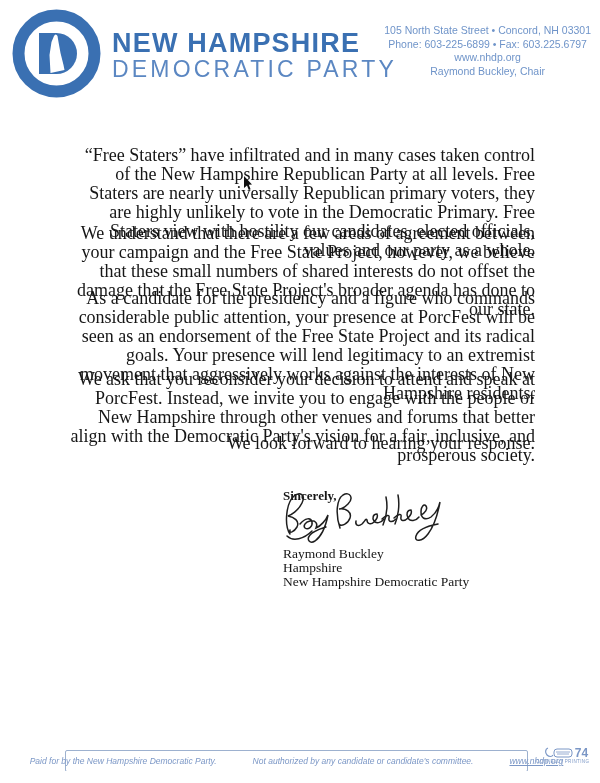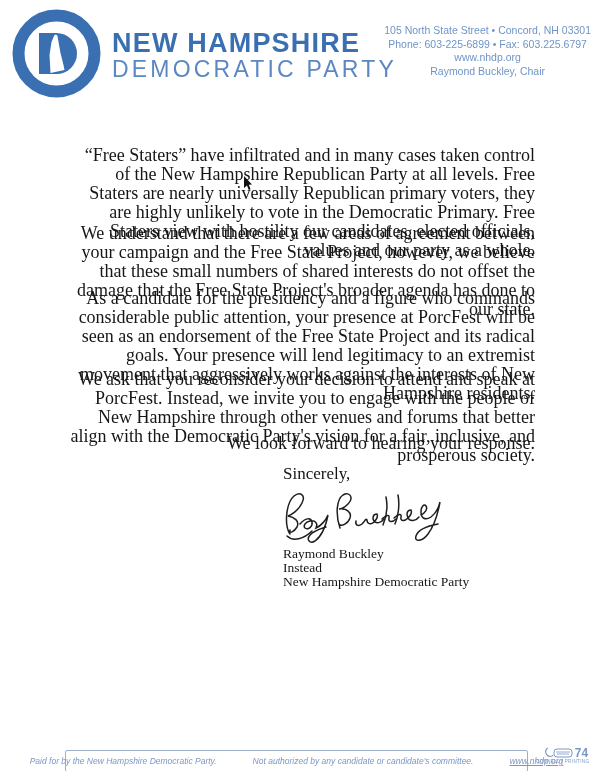--- a/index.html
+++ b/index.html
@@ -23,21 +23,21 @@
     position:absolute;right:9px;top:24px;text-align:center;
     font-family:"Liberation Sans", sans-serif;
     color:#6f94c9;font-size:10.5px;line-height:13.5px;font-weight:500;
   }
   
   .para{
     position:absolute;left:68px;width:467px;
     font-size:18px;line-height:19px;color:#161616;text-align:right;
   }
   .p1{top:146px;} .p2{top:224px;} .p3{top:289px;} .p4{top:370px;} .p5{top:434px;}
-  .closing{position:absolute;left:283px;top:464px;font-size:17px;color:#161616;}
+  .closing{position:absolute;left:283px;top:488px;font-size:13px;color:#161616;font-weight:bold;}
   .signature{position:absolute;left:280px;top:487px;width:178px;height:60px;}
   .sigblock{
     position:absolute;left:283px;top:547px;
     font-size:13.5px;line-height:14px;color:#161616;
   }
   
   .cursor{position:absolute;left:242px;top:175px;width:10px;height:17px;}
   
   .footer-box{
     position:absolute;left:65px;top:750px;width:461px;height:20px;
@@ -101,21 +101,21 @@
       <path d="M106,10 C108,20 106,31 103,38"></path>
       <path d="M102,32 C106,28 110,27 109,31 C108,35 112,36 116,32"></path>
       <path d="M118,8 C120,18 118,30 115,37"></path>
       <path d="M114,31 C118,27 122,26 121,30 C120,34 124,35 128,31 C131,28 132,25 131,23 C127,23 126,27 128,31 C130,35 136,34 139,30"></path>
       <path d="M141,28 C145,26 148,22 146,19 C144,16 141,20 141,25 C141,31 145,34 151,30 C156,26 159,20 160,15 C158,26 154,39 148,47 C142,55 134,55 136,49 C138,43 147,39 158,37"></path>
     </g>
   </svg>
 
   <div class="sigblock">
     <div>Raymond Buckley</div>
-    <div>Instead</div>
+    <div>Hampshire</div>
     <div>New Hampshire Democratic Party</div>
   </div>
 
   <div class="footer-box">
     <span class="seg">Paid for by the New Hampshire Democratic Party.</span>
     <span class="seg">Not authorized by any candidate or candidate's committee.</span>
     <span class="seg link">www.nhdp.org</span>
   </div>
 
   <div class="union-bug">

